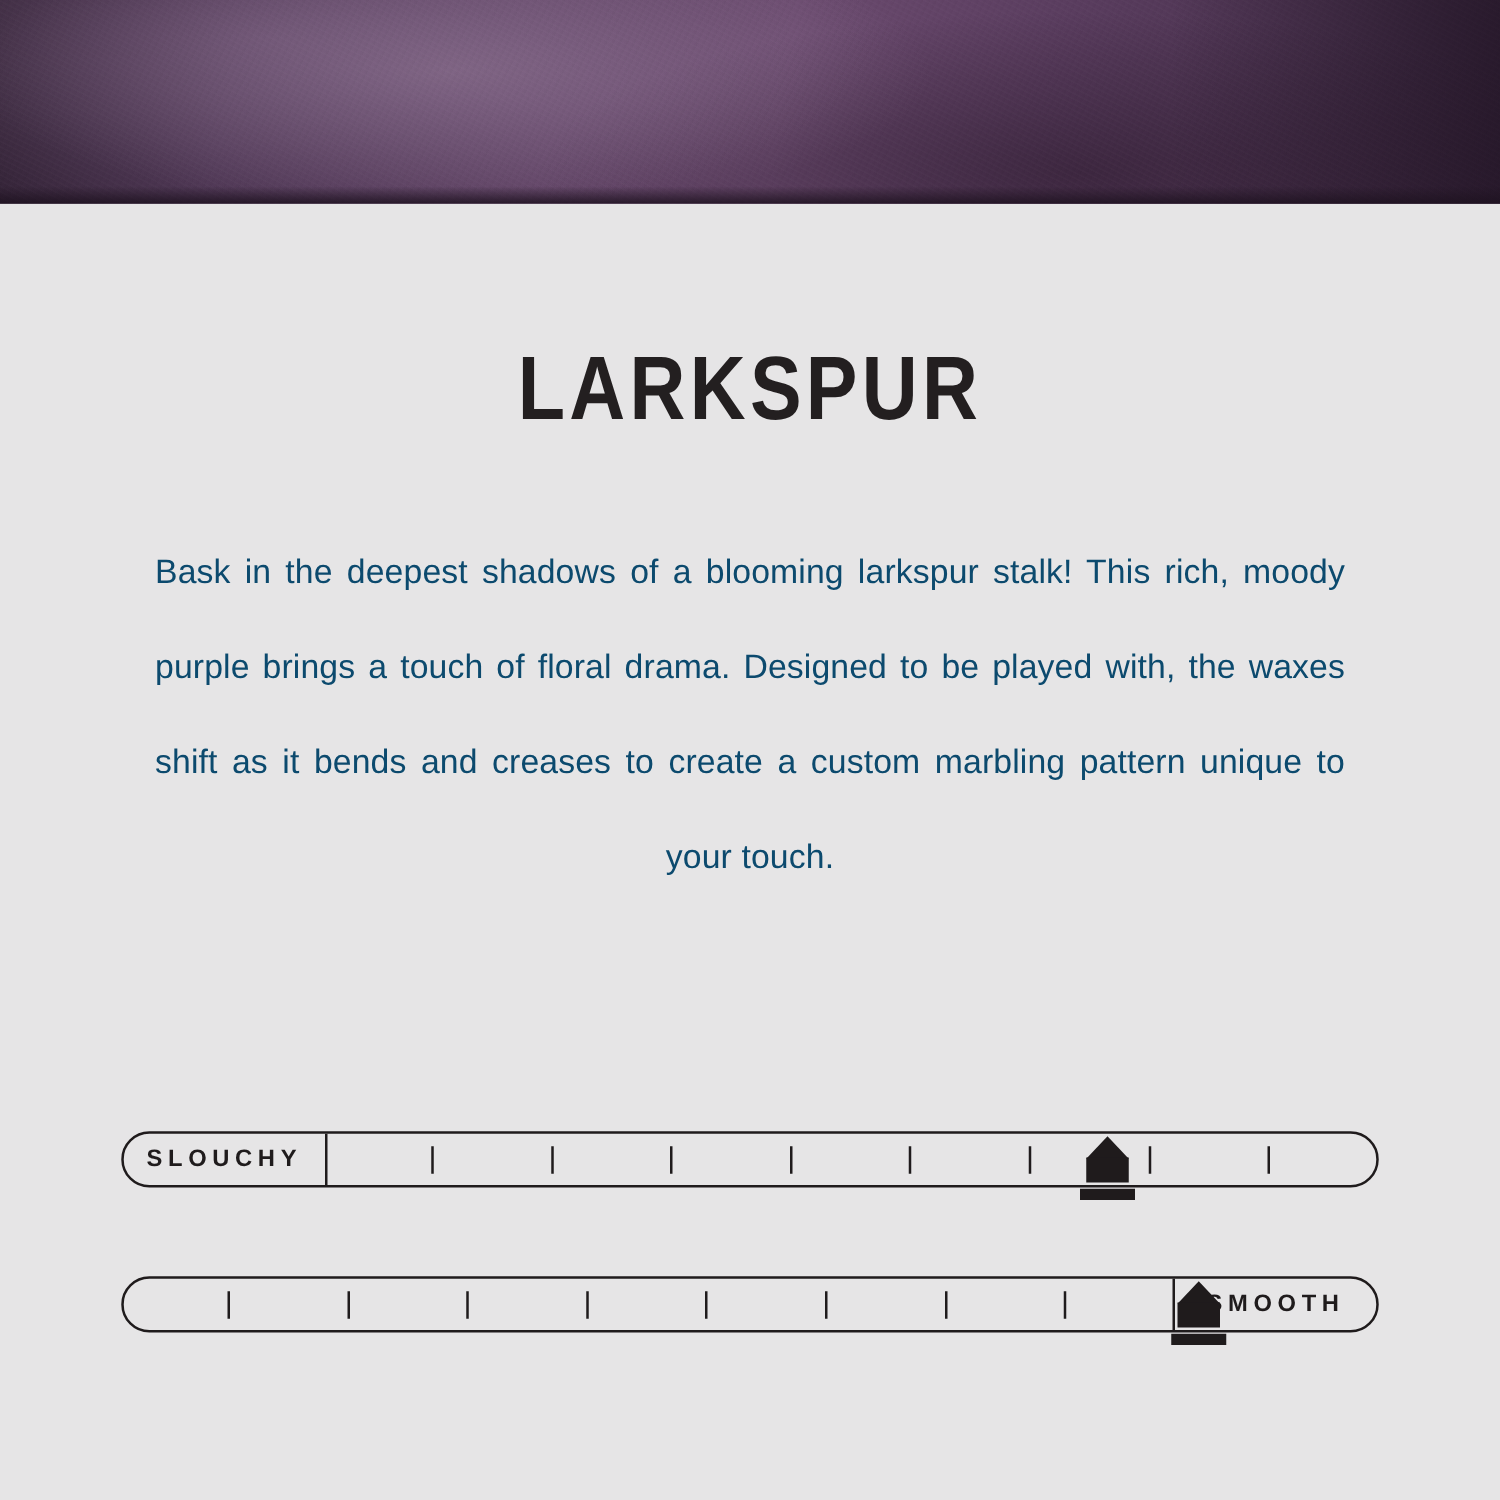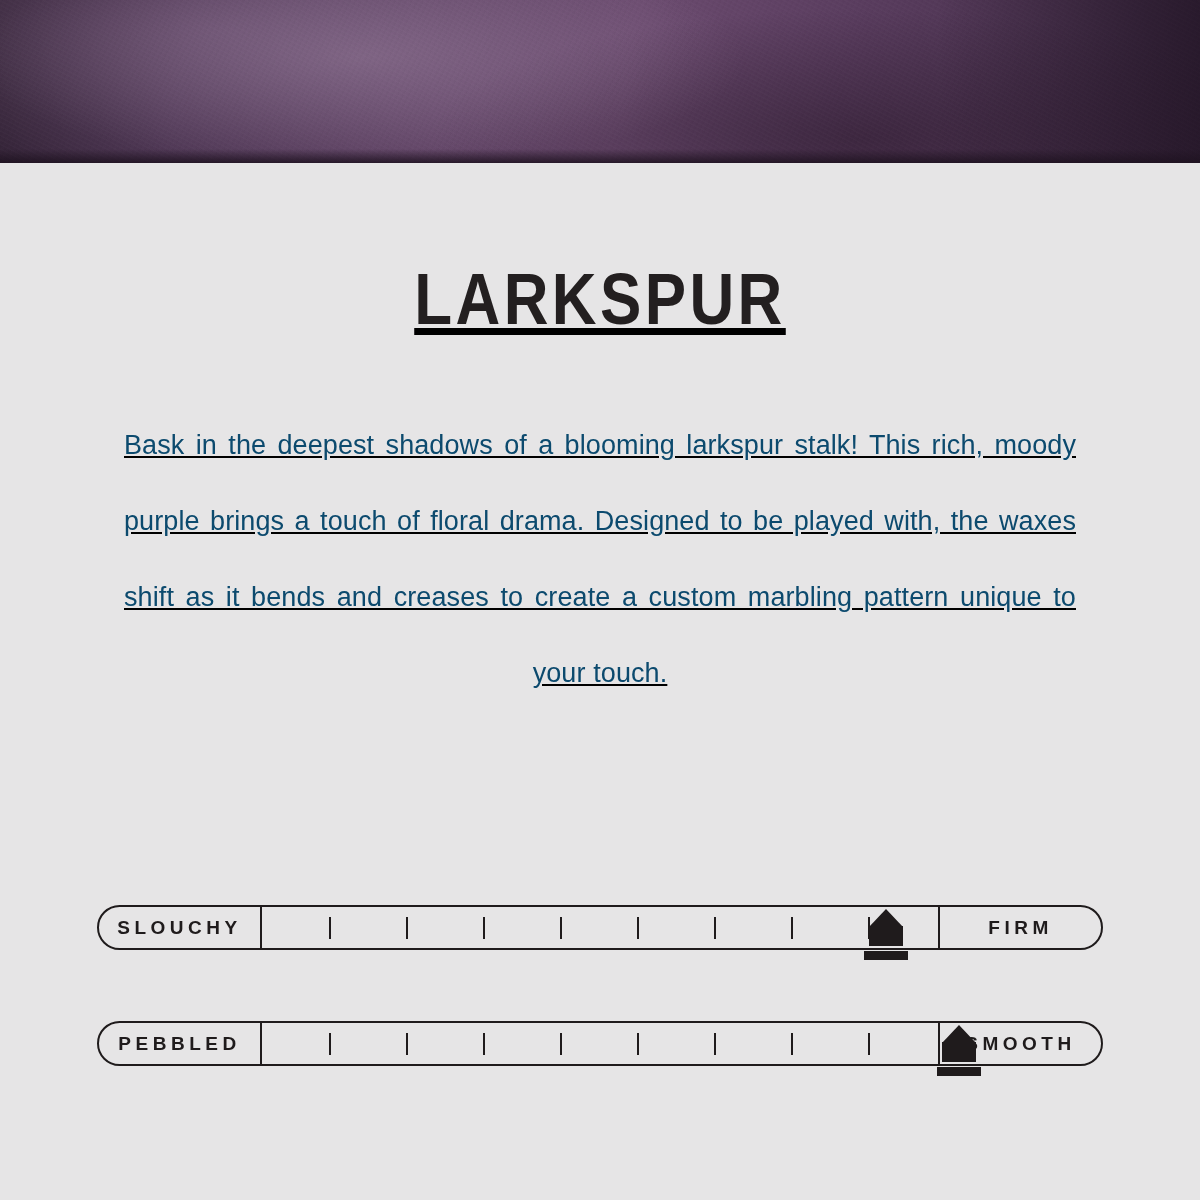--- a/index.html
+++ b/index.html
@@ -67,22 +67,21 @@
     bottom: 0;
     width: 100%;
     height: 14px;
     background: linear-gradient(to bottom, rgba(30,18,32,0.0), rgba(30,18,32,0.85));
     pointer-events: none;
   }
 
   
   .content {
     position: relative;
-    padding: 2px;
-    text-decoration: underline;
+    padding: 14px;
   }
 
   .title {
     text-align: center;
     margin: 0;
     padding-top: 98px;
     font-family: "Liberation Sans", sans-serif;
     font-size: 72px;
     line-height: 1;
     font-weight: 700;
@@ -224,32 +223,30 @@
         <div class="slider-middle">
           <span class="tick" style="left:10%"></span>
           <span class="tick" style="left:21.4%"></span>
           <span class="tick" style="left:32.8%"></span>
           <span class="tick" style="left:44.2%"></span>
           <span class="tick" style="left:55.6%"></span>
           <span class="tick" style="left:67%"></span>
           <span class="tick" style="left:78.4%"></span>
           <span class="tick" style="left:89.8%"></span>
         </div>
-        <div class="slider-cap right">FIRM</div>
       </div>
       <div class="marker" style="left:789px">
         <span class="pent"></span>
         <span class="body"></span>
         <span class="bar"></span>
       </div>
     </div>
 
     <div class="slider-row">
       <div class="slider-track">
-        <div class="slider-cap left">PEBBLED</div>
         <div class="slider-middle">
           <span class="tick" style="left:10%"></span>
           <span class="tick" style="left:21.4%"></span>
           <span class="tick" style="left:32.8%"></span>
           <span class="tick" style="left:44.2%"></span>
           <span class="tick" style="left:55.6%"></span>
           <span class="tick" style="left:67%"></span>
           <span class="tick" style="left:78.4%"></span>
           <span class="tick" style="left:89.8%"></span>
         </div>

